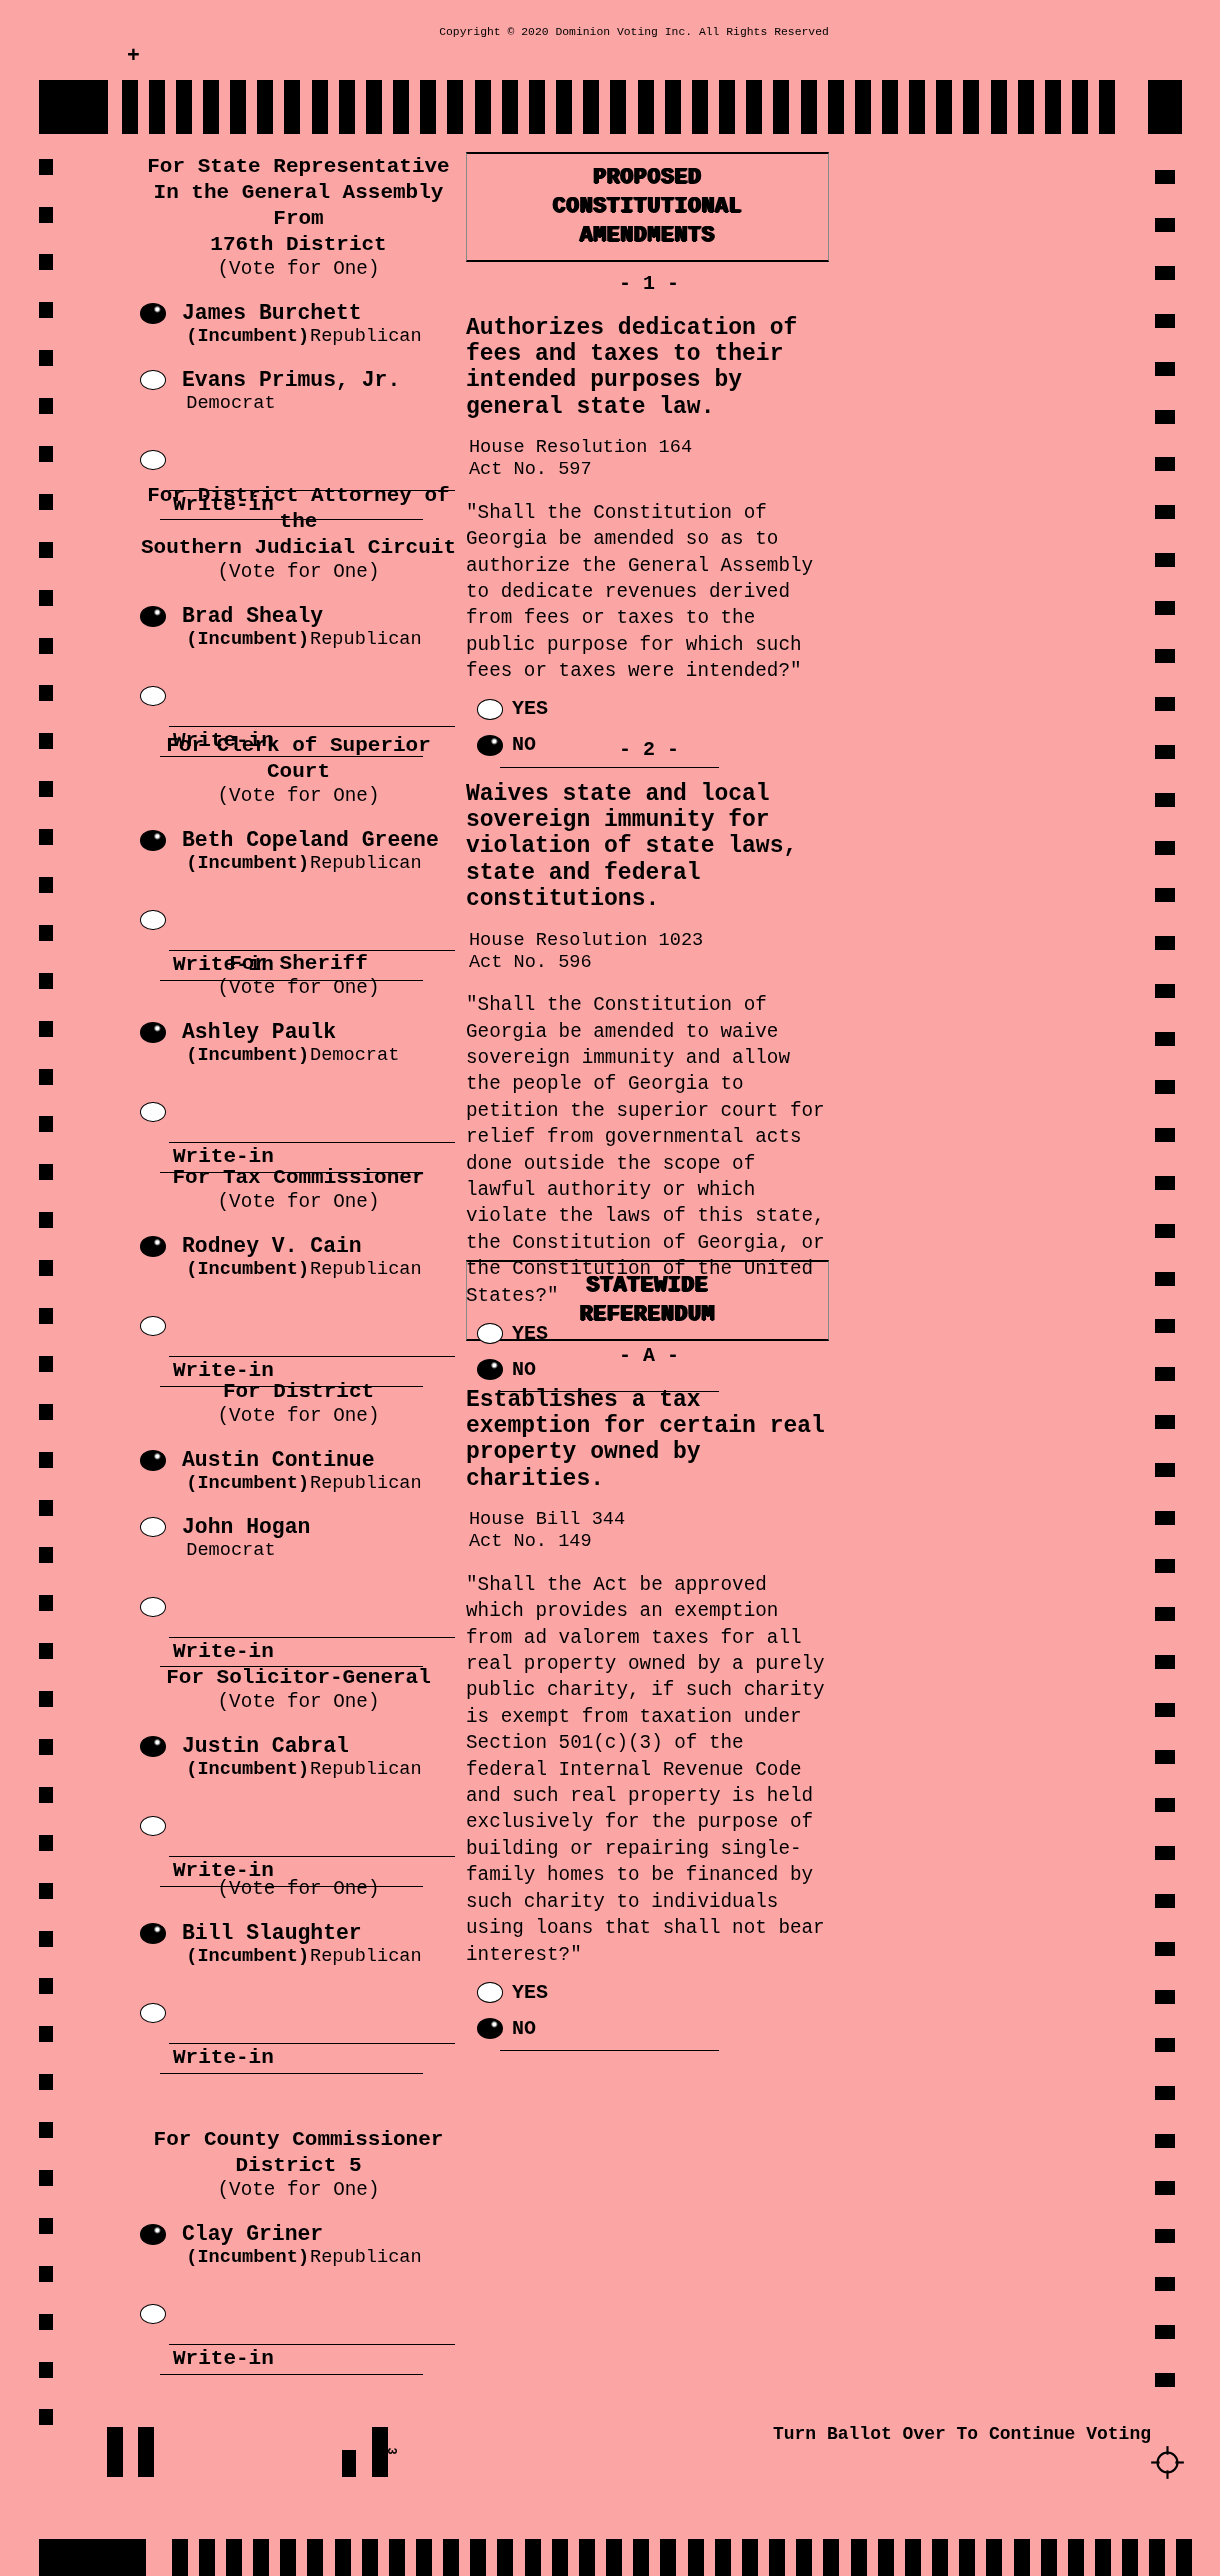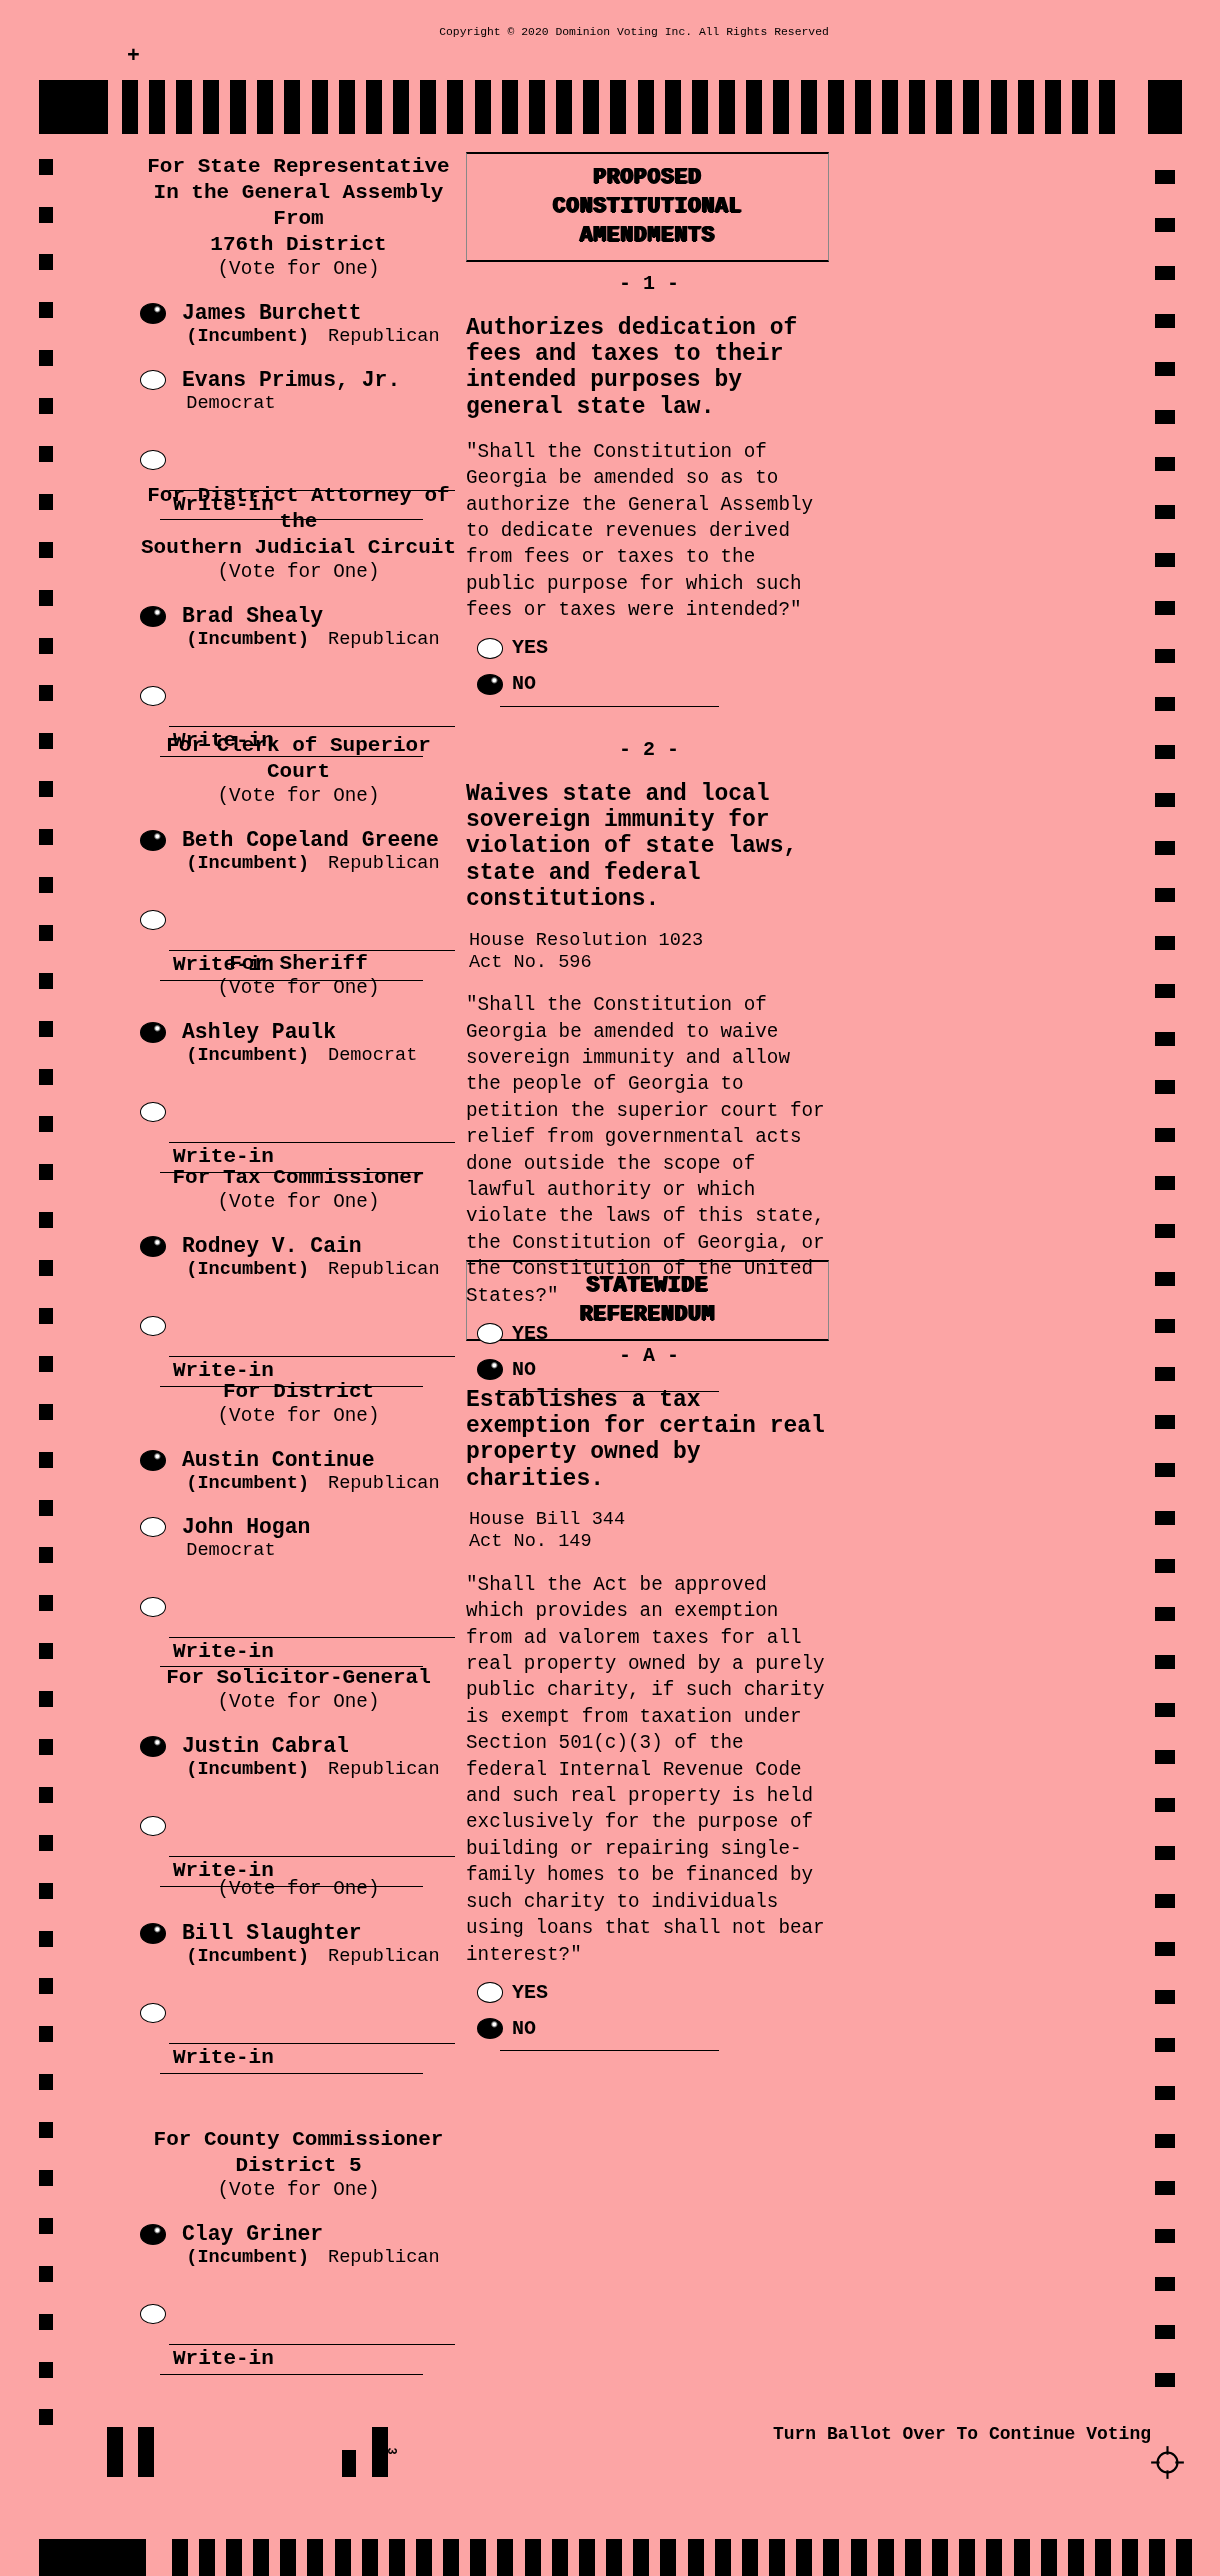--- a/index.html
+++ b/index.html
@@ -21,21 +21,21 @@
   .c-title { font-weight:bold; font-size:21px; line-height:26px; text-align:center; }
   .c-instr { font-size:19.3px; line-height:23px; text-align:center; }
   .option { position:relative; margin-top:20px; min-height:46px; padding-left:46px; }
   .bubble {
     position:absolute; left:4.3px; top:2.1px; width:24px; height:18.6px;
     border:1.4px solid #000; border-radius:50%; background:#fff; display:inline-block;
   }
   .bubble.filled { background:radial-gradient(circle at 68% 28%, #fff 0, #fff 1.4px, #000 3.6px); }
   .cand-name { font-weight:bold; font-size:21.4px; line-height:24px; }
   .cand-detail { font-size:18.6px; line-height:21.4px; margin-top:1.4px; padding-left:4.3px; }
-  .qualifier { font-weight:bold; margin-right:19px; }
+  .qualifier { font-weight:bold; margin-right:1px; }
   .blank-option { position:relative; margin-top:33px; height:24px; padding-left:46px; }
   .write-in { margin-top:18.6px; }
   .wi-top { border-top:1.4px solid #000; width:286px; margin-left:33px; }
   .wi-label { font-weight:bold; font-size:21px; line-height:24px; margin:1.4px 0 2.9px 37px; }
   .wi-bottom { border-top:1.4px solid #000; width:263px; margin-left:24px; }
 
   
   .header-box {
     position:absolute; left:466px; width:363px; box-sizing:border-box;
     border-top:2.1px solid #000; border-bottom:2.1px solid #000;
@@ -301,20 +301,22 @@
   <div class="header-box smudged pre" style="top:152px;">PROPOSED
 CONSTITUTIONAL
 AMENDMENTS</div>
   <div class="header-box smudged pre" style="top:1260px;">STATEWIDE
 REFERENDUM</div>
 
   <div id="measure-column">
   <section class="measure" style="top: 272px;">
     <div class="m-label">- 1 -</div>
     <div class="m-summary">Authorizes dedication of fees and taxes to their intended purposes by general state law.</div>
+    <div class="m-ref pre">House Resolution 164
+Act No. 597</div>
     <div class="m-question">"Shall the Constitution of Georgia be amended so as to authorize the General Assembly to dedicate revenues derived from fees or taxes to the public purpose for which such fees or taxes were intended?"</div>
     <div class="m-choice">
       <span class="bubble yes-bubble"></span>
       <span class="m-choice-label">YES</span>
     </div>
     <div class="m-choice">
       <span class="bubble no-bubble filled"></span>
       <span class="m-choice-label">NO</span>
     </div>
     <div class="m-endline"></div>

